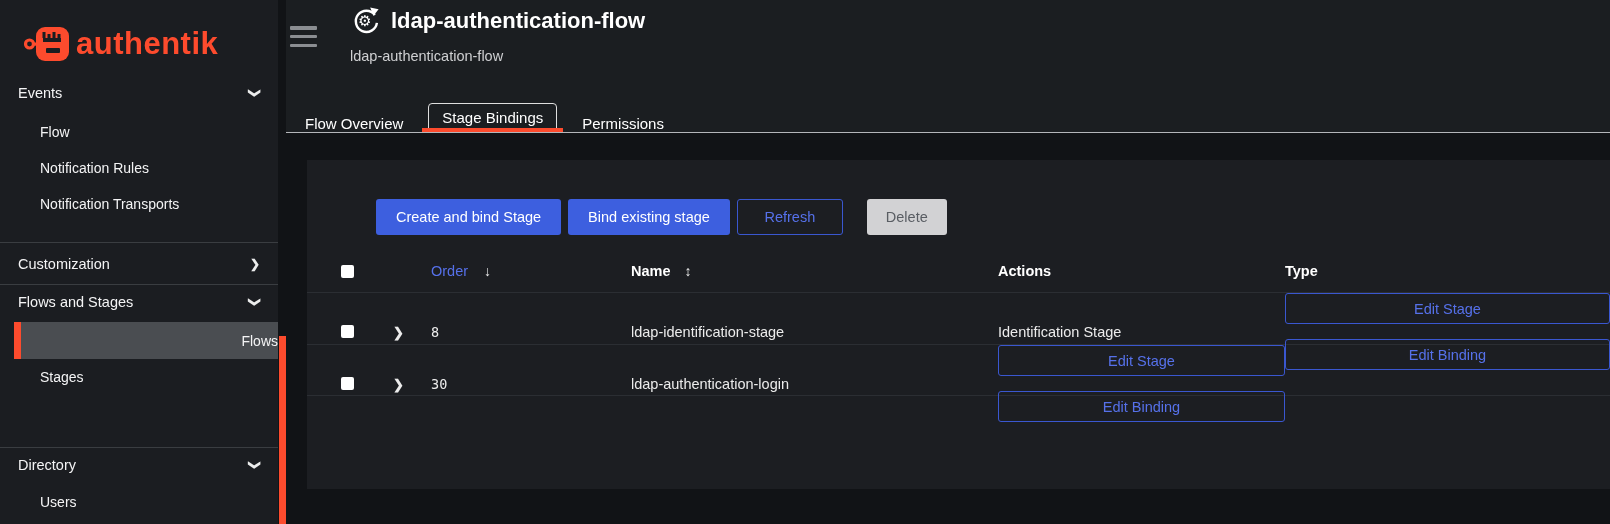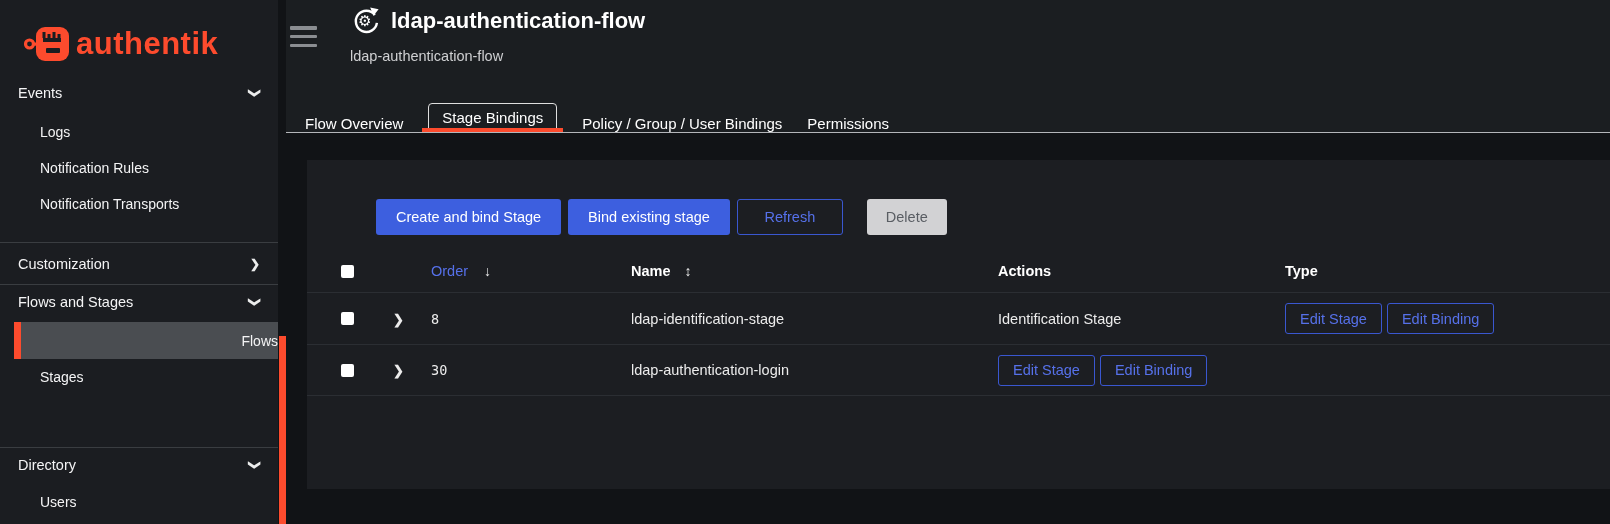--- a/index.html
+++ b/index.html
@@ -87,21 +87,21 @@
   .tbl-head { height:42px; font-size:14.5px; }
   .tbl-head .hcell { color:#fff; font-weight:700; }
   .tbl-head .hcell.sorted { color:#5671ea; font-weight:400; }
   .sort-glyph { color:#ececec; font-weight:700; margin-left:16px; font-size:14px; }
   .tbl-body .tbl-row { height:52px; border-top:1px solid #2b2e33; }
   .tbl-body .tbl-row:last-child { border-bottom:1px solid #2b2e33; }
   .checkbox { width:13px; height:13px; background:#fff; border-radius:2px; cursor:pointer; }
   .expander { color:#ececec; font-size:13px; font-weight:700; cursor:pointer; }
   .cell-order { font-family:"DejaVu Sans Mono", monospace; font-size:13.5px; color:#ececec; }
   .cell-name, .cell-type { font-size:14.5px; color:#ececec; }
-  .cell-actions { display:flex; gap:5px; }
+  .cell-actions { display:flex; gap:15px;flex-direction:column; }
   .btn-edit { height:31px; padding:0 14px; background:transparent; border:1px solid #3a57d0;
     color:#5671ea; border-radius:3px; font-size:14.5px; font-family:inherit; cursor:pointer; }
 </style>
 </head>
 <body>
 
 <aside class="sidebar">
   <div class="logo-row">
     <svg width="46" height="42" viewBox="0 0 46 42">
       <circle cx="5.5" cy="21" r="4" fill="none" stroke="#fd4b2d" stroke-width="3.2"></circle>
@@ -112,21 +112,21 @@
       <rect x="22" y="25" width="14" height="5" rx="1" fill="#1b1d21"></rect>
     </svg>
     <span class="brand-text">authentik</span>
   </div>
 
   <div class="nav-item nav-section" style="top:78px">
     <span class="nav-label">Events</span>
     <span class="chev down">❯</span>
   </div>
   <div class="nav-item nav-child" style="top:117px">
-    <span class="nav-label">Logs</span>
+    <span class="nav-label">Flow</span>
   </div>
   <div class="nav-item nav-child" style="top:153px">
     <span class="nav-label">Notification Rules</span>
   </div>
   <div class="nav-item nav-child" style="top:189px">
     <span class="nav-label">Notification Transports</span>
   </div>
 
   <div class="side-divider" style="top:242px"></div>
 
@@ -177,23 +177,20 @@
   </div>
   <div class="page-subtitle">ldap-authentication-flow</div>
 </header>
 
 <nav class="tabbar">
   <div class="tab">
     <span>Flow Overview</span>
   </div>
   <div class="tab active">
     <span class="boxed">Stage Bindings</span>
-  </div>
-  <div class="tab">
-    <span>Policy / Group / User Bindings</span>
   </div>
   <div class="tab">
     <span>Permissions</span>
   </div>
 </nav>
 
 <main class="content">
   <section class="card">
 
     <div class="toolbar">

